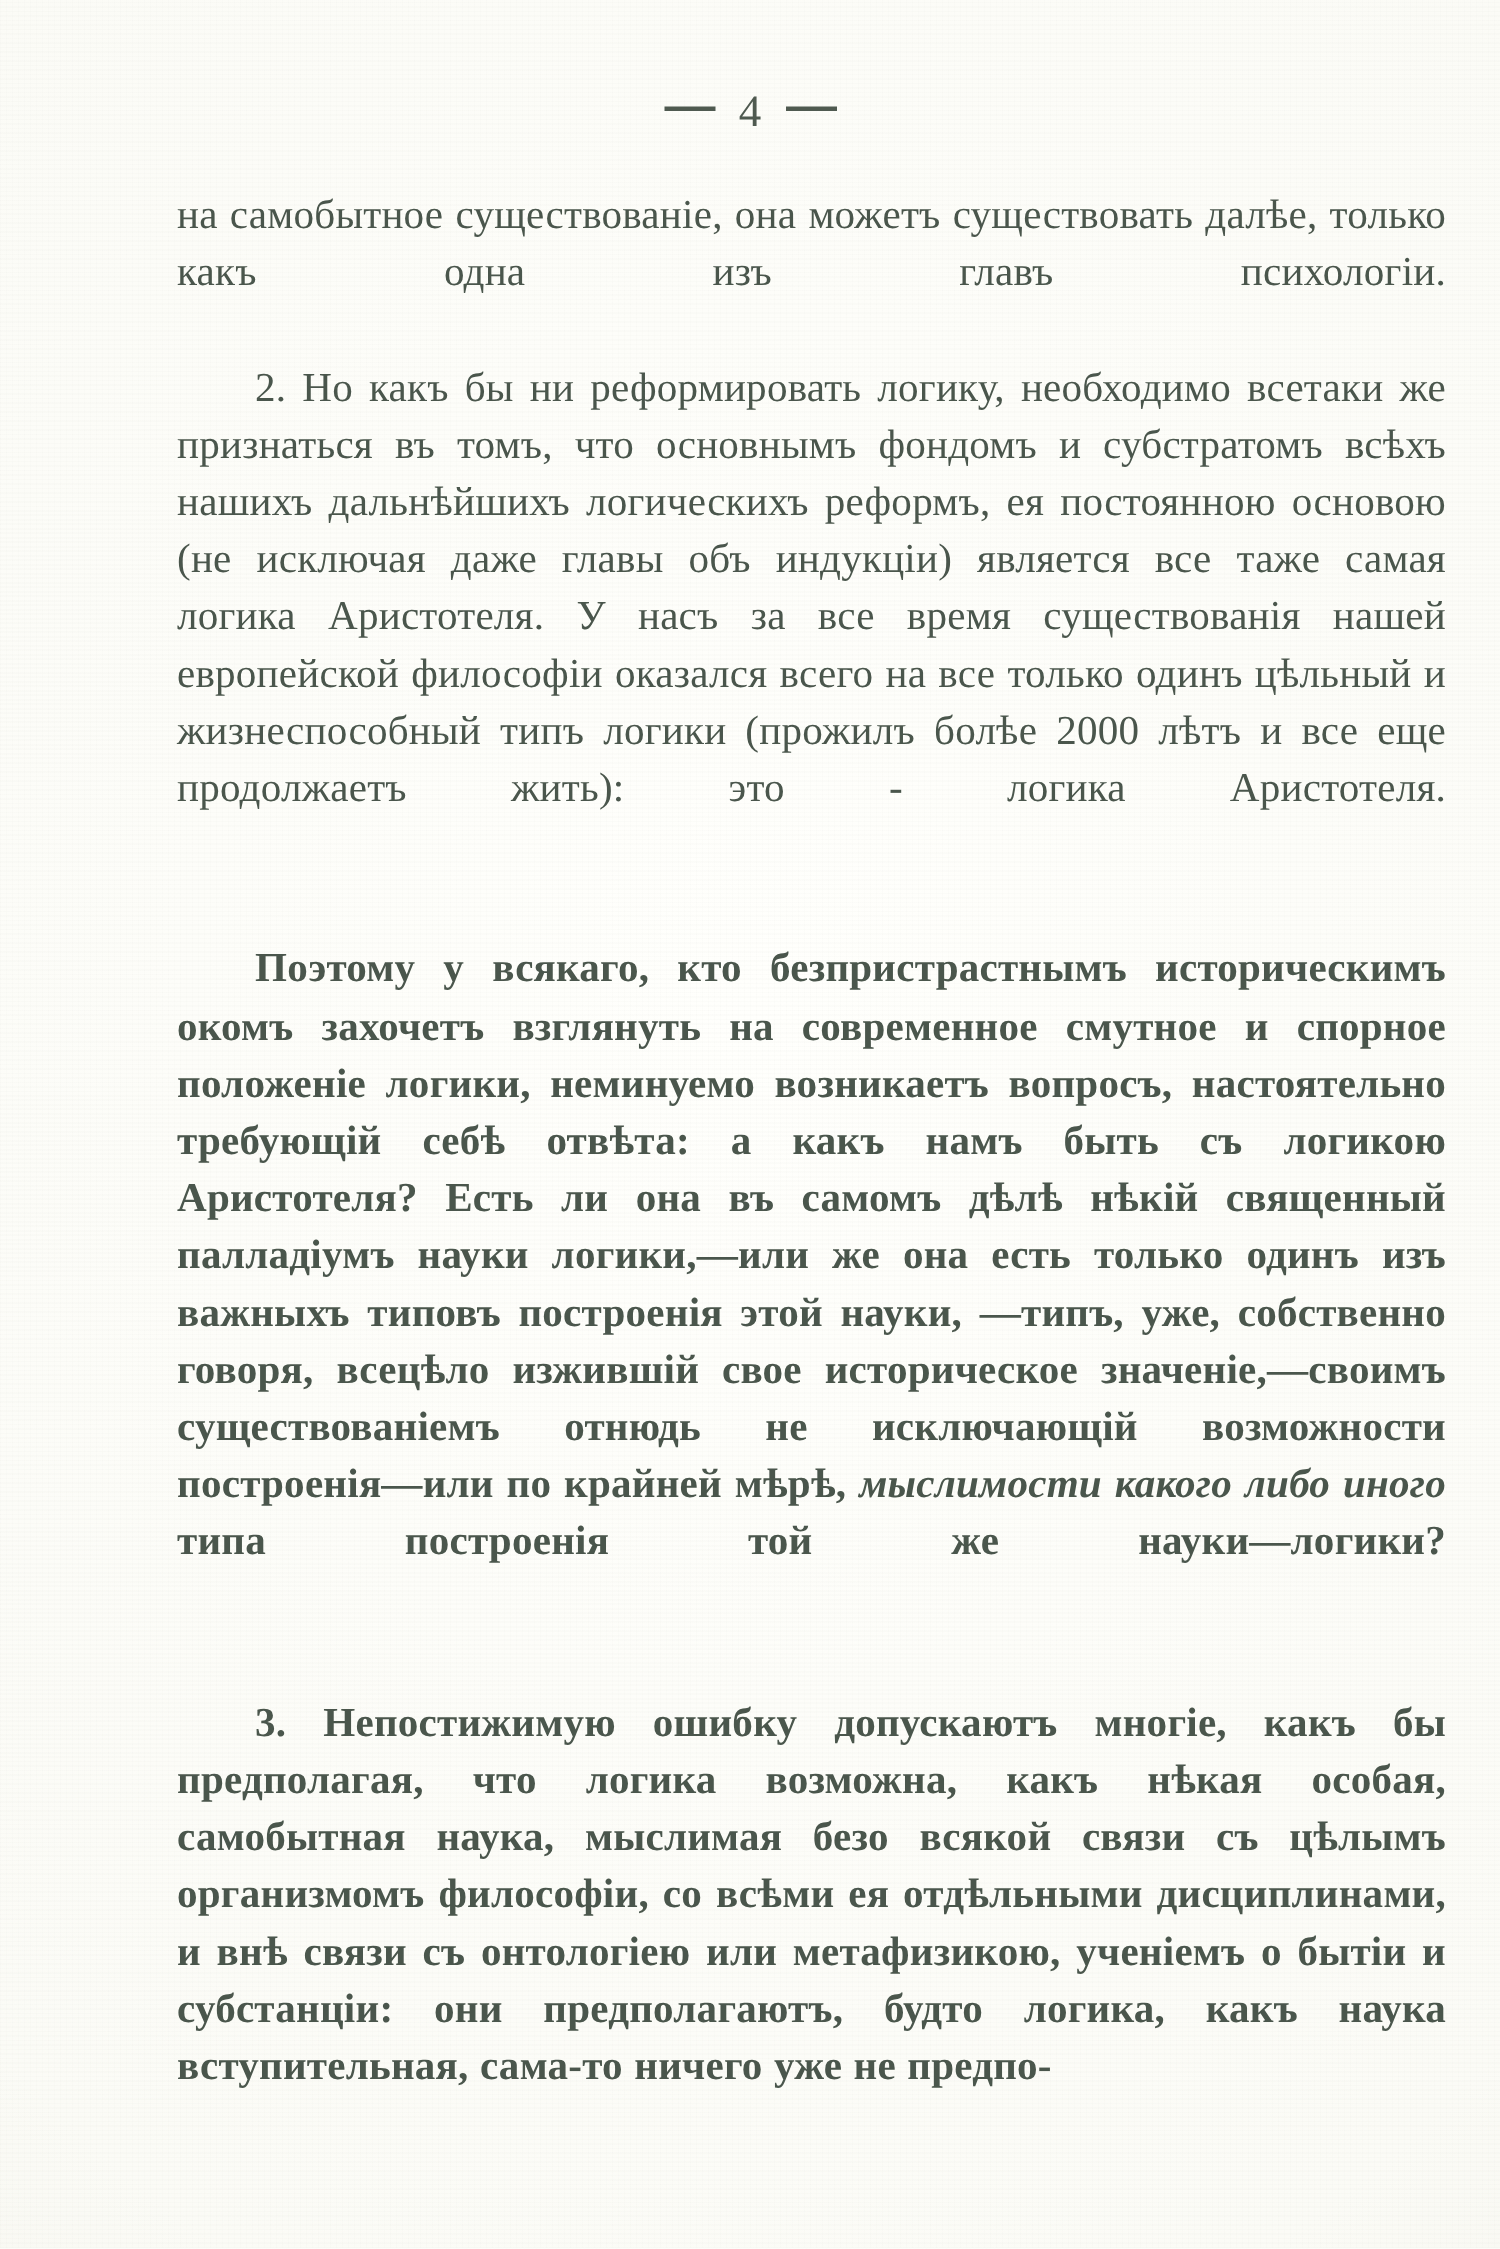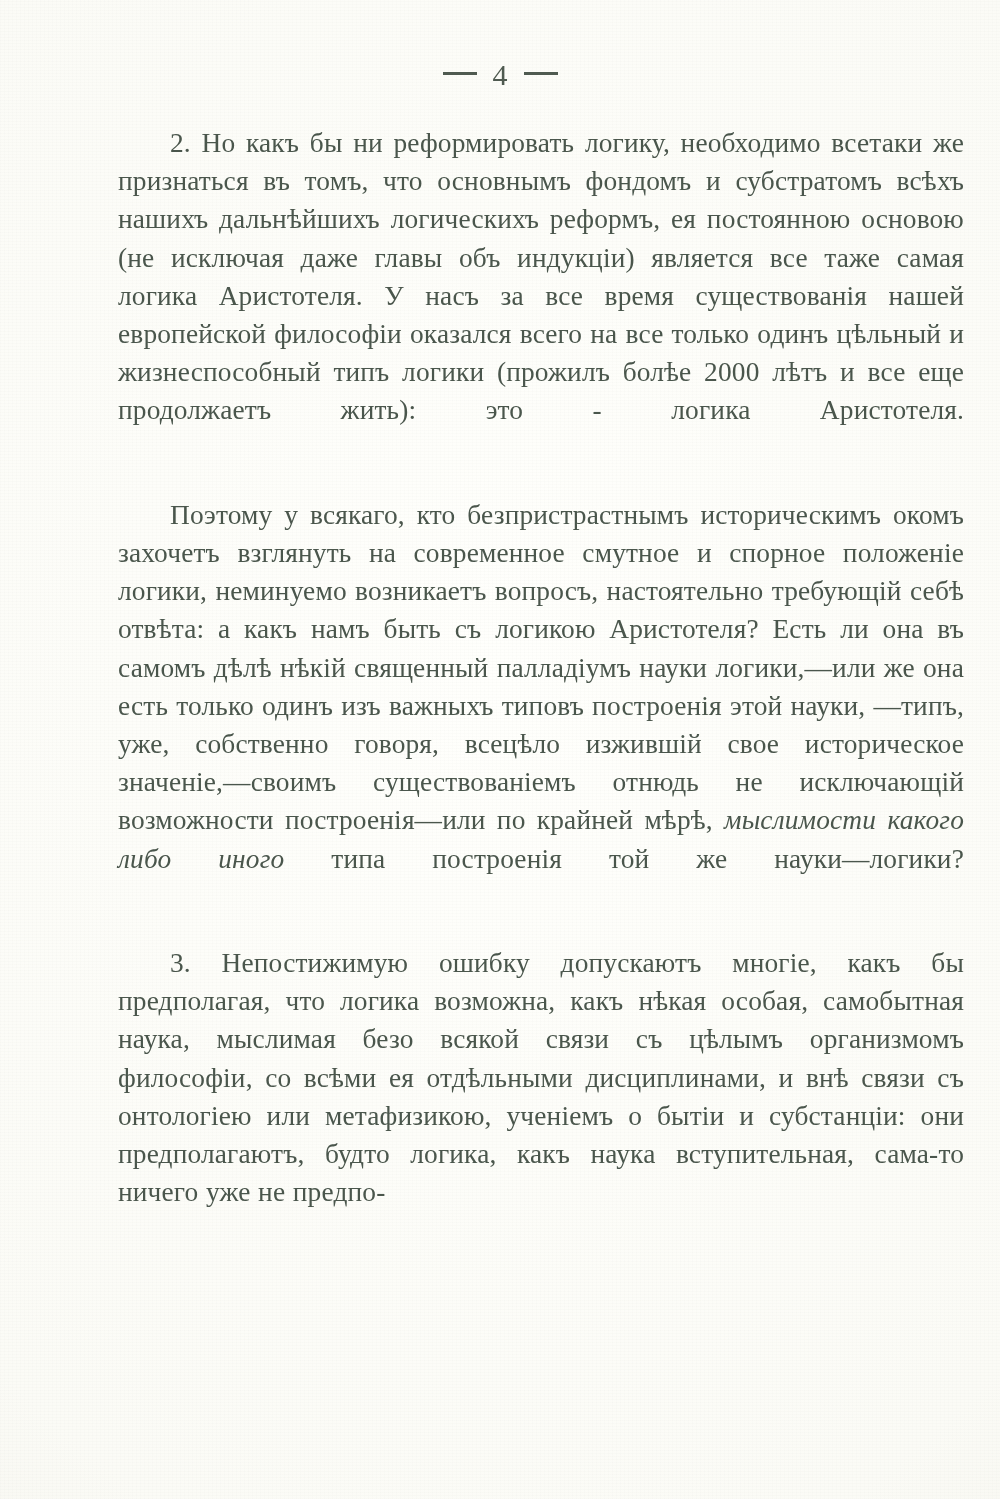--- a/index.html
+++ b/index.html
@@ -82,21 +82,22 @@
     text-align: justify;
     text-justify: inter-word;
     word-spacing: 0.6px;
     letter-spacing: 0.15px;
     text-rendering: optimizeLegibility;
   }
   p.para.indent {
     text-indent: 52px;
   }
   p.gap-before-lg {
-    margin-top: 28px;
+    margin-top: 44px;
+    font-weight: bold;
   }
 
   
   p.para::after {
     content: "";
     display: inline-block;
     width: 100%;
   }
   p.para.nostretch::after {
     display: none;
@@ -112,20 +113,21 @@
 
 <div class="page">
   <div class="content">
 
     <div class="folio">
       <span class="rule"></span><span class="num">4</span><span class="rule"></span>
     </div>
 
     <div class="textblock">
 
+      <p class="para">на самобытное существованіе, она можетъ существовать далѣе, только какъ одна изъ главъ психологіи.</p>
 
       <p class="para indent">2. Но какъ бы ни реформировать логику, необходимо всетаки же признаться въ томъ, что основнымъ фондомъ и субстратомъ всѣхъ нашихъ дальнѣйшихъ логическихъ реформъ, ея постоянною основою (не исключая даже главы объ индукціи) является все таже самая логика Аристотеля. У насъ за все время существованія нашей европейской философіи оказался всего на все только одинъ цѣльный и жизнеспособный типъ логики (прожилъ болѣе 2000 лѣтъ и все еще продолжаетъ жить): это - логика Аристотеля.</p>
 
       <p class="para indent gap-before-lg"><span>Поэтому у всякаго, кто безпристрастнымъ историческимъ окомъ захочетъ взглянуть на современное смутное и спорное положеніе логики, неминуемо возникаетъ вопросъ, настоятельно требующій себѣ отвѣта: а какъ намъ быть съ логикою Аристотеля? Есть ли она въ самомъ дѣлѣ нѣкій священный палладіумъ науки логики,—или же она есть только одинъ изъ важныхъ типовъ построенія этой науки, —типъ, уже, собственно говоря, всецѣло изжившій свое историческое значеніе,—своимъ существованіемъ отнюдь не исключающій возможности построенія—или по крайней мѣрѣ, </span><em class="it">мыслимости какого либо иного</em><span> типа построенія той же науки—логики?</span></p>
 
       <p class="para indent gap-before-lg nostretch">3. Непостижимую ошибку допускаютъ многіе, какъ бы предполагая, что логика возможна, какъ нѣкая особая, самобытная наука, мыслимая безо всякой связи съ цѣлымъ организмомъ философіи, со всѣми ея отдѣльными дисциплинами, и внѣ связи съ онтологіею или метафизикою, ученіемъ о бытіи и субстанціи: они предполагаютъ, будто логика, какъ наука вступительная, сама-то ничего уже не предпо-</p>
 
     </div>
 
   </div>

